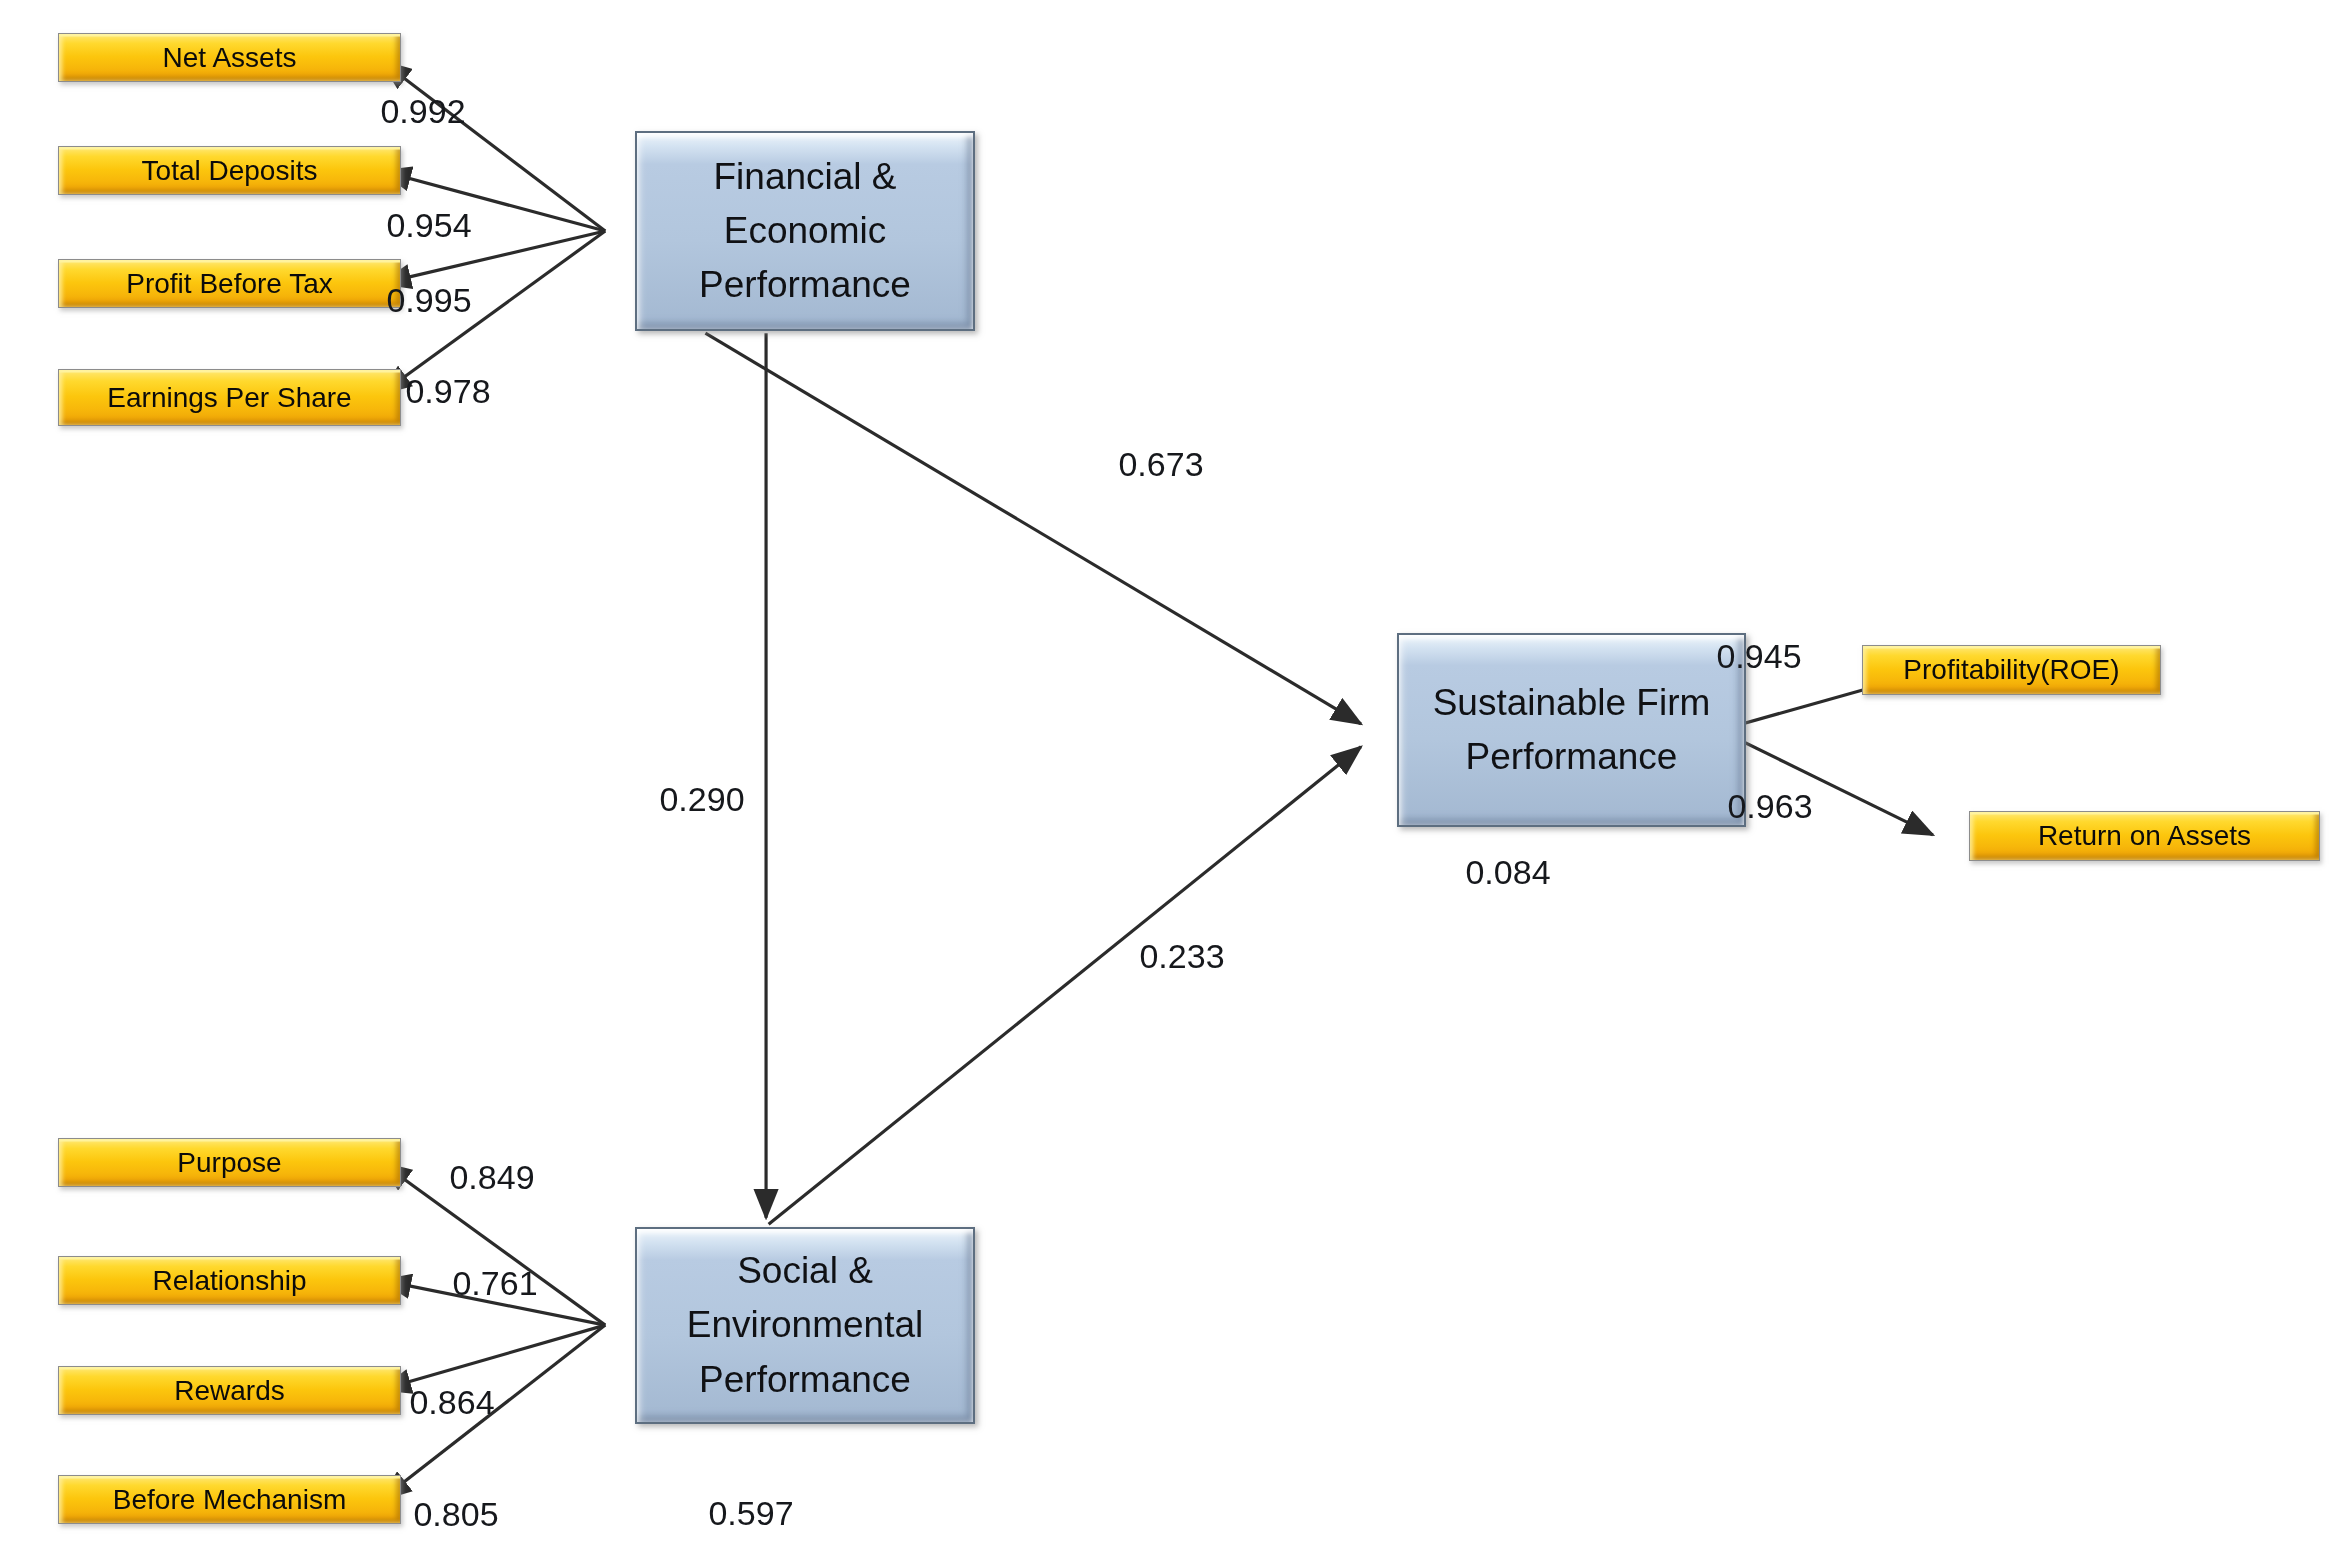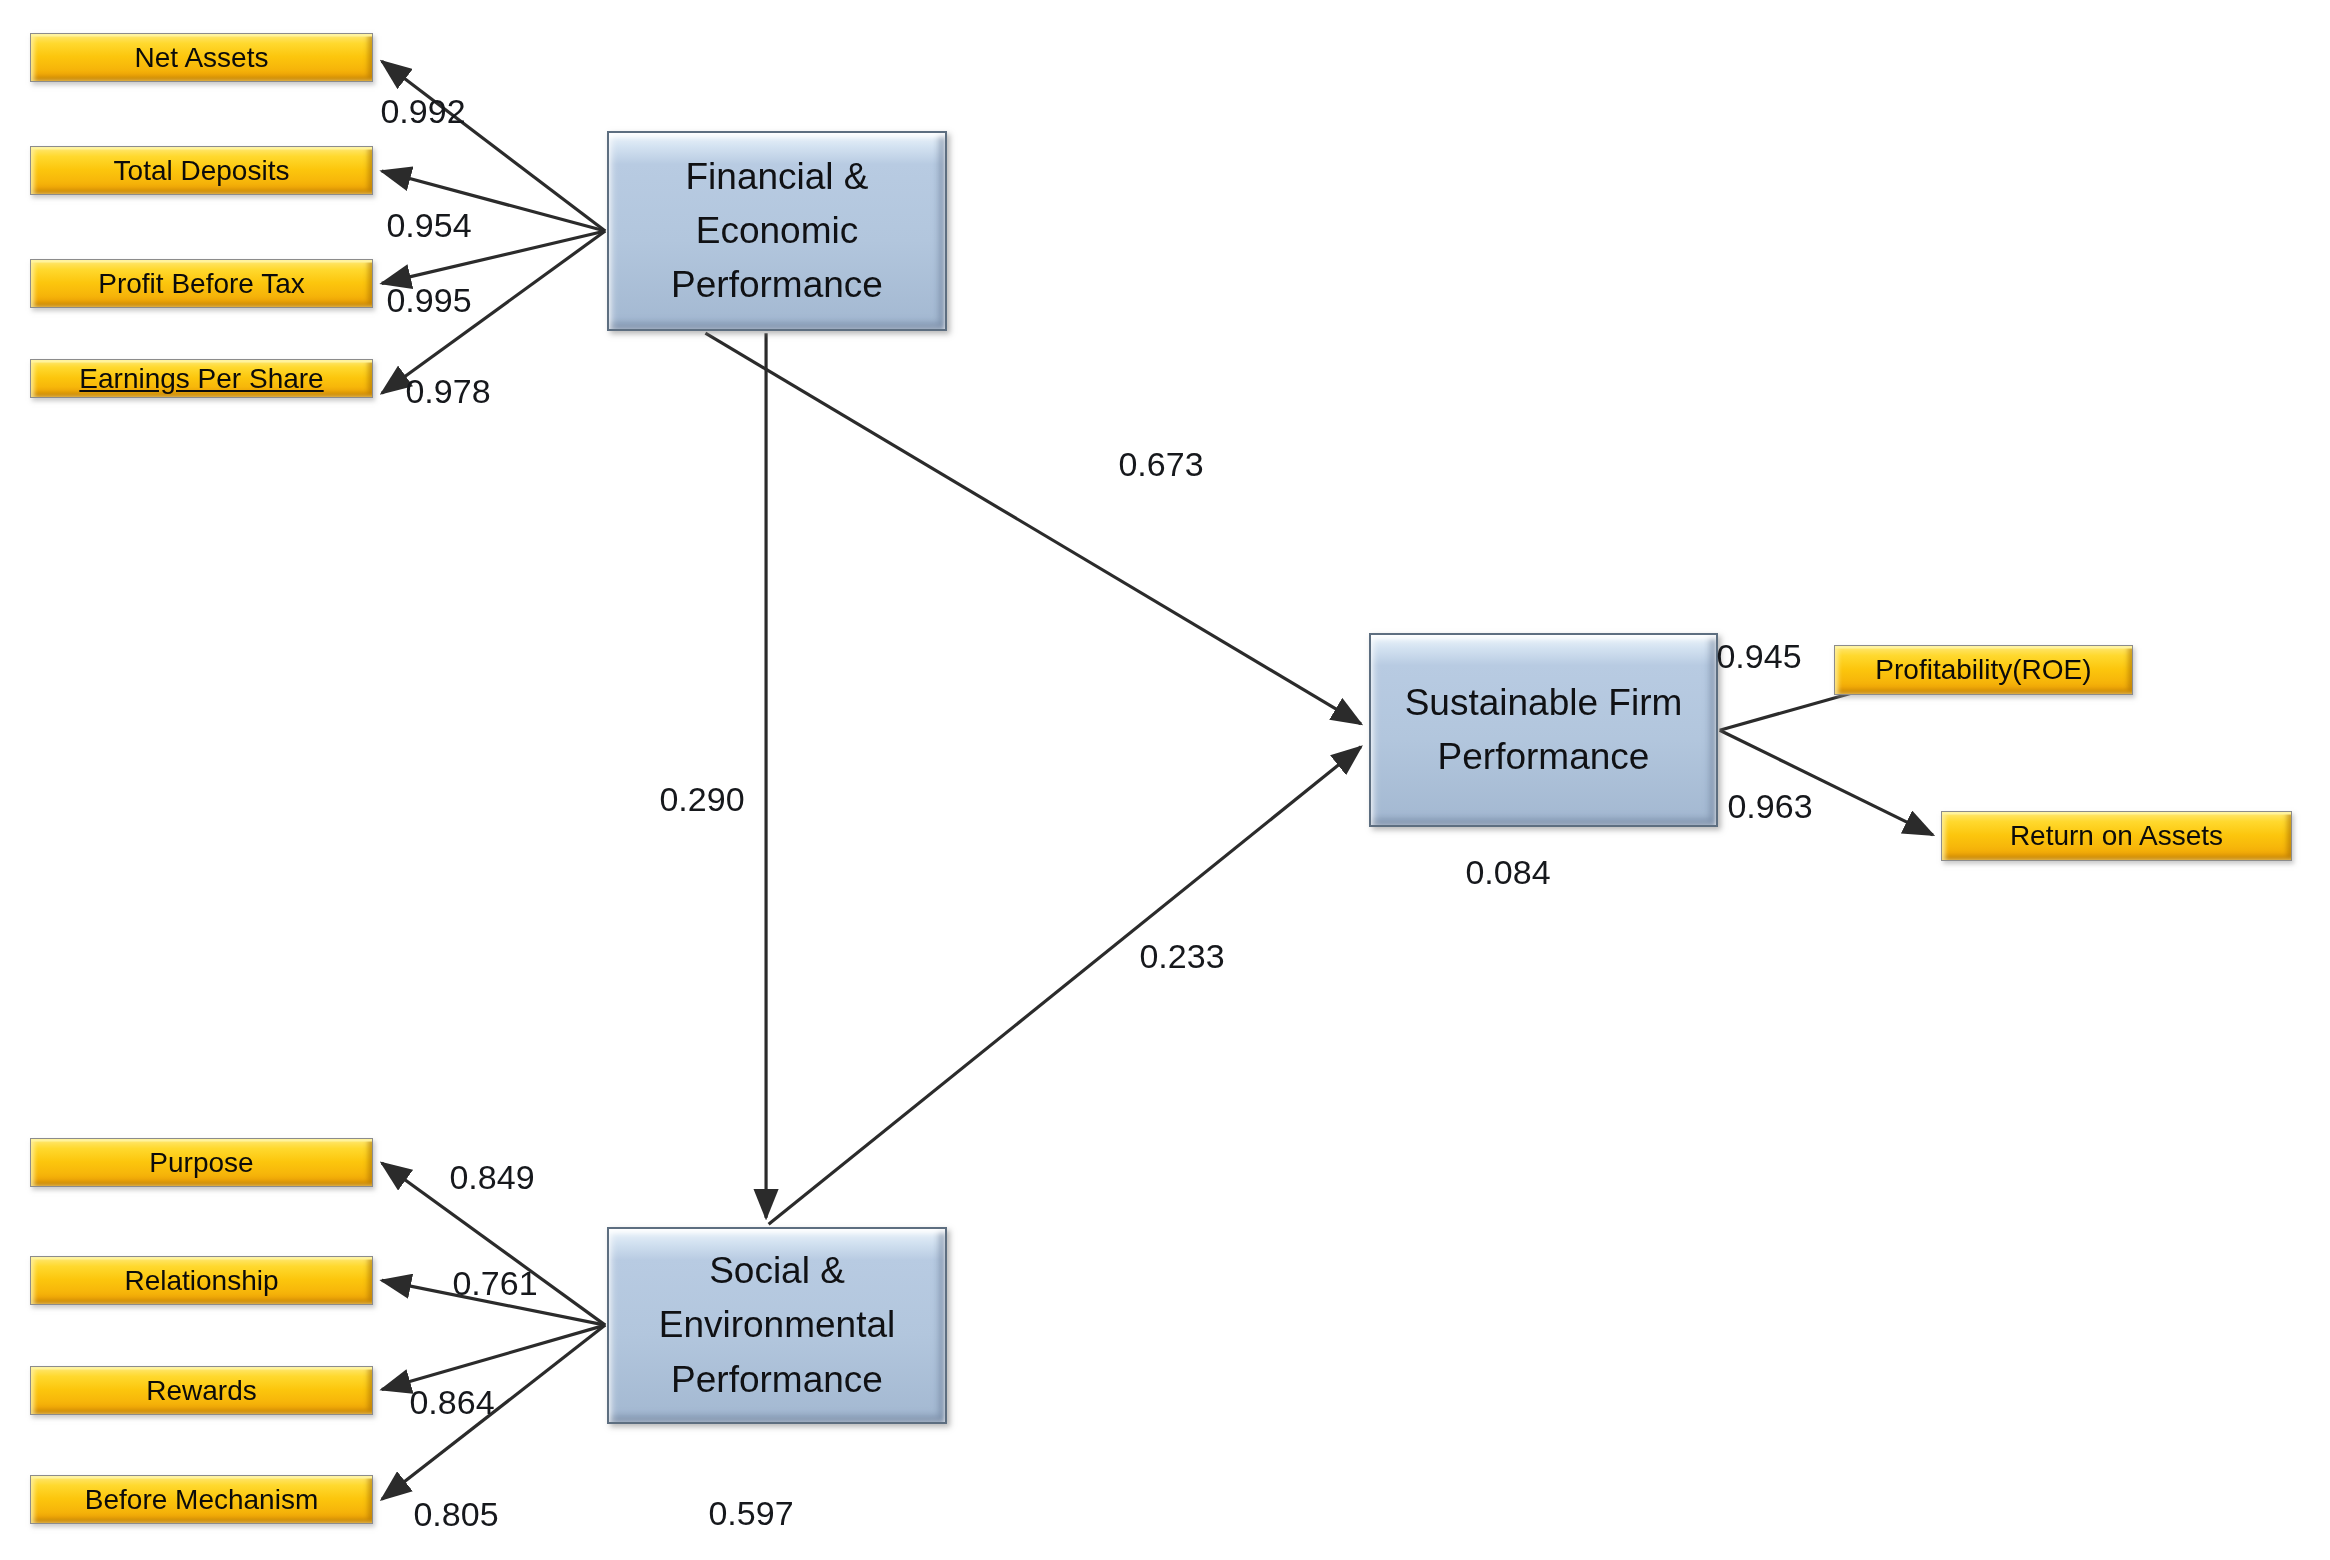--- a/index.html
+++ b/index.html
@@ -18,20 +18,21 @@
     z-index: 1;
   }
   .node {
     position: absolute;
     display: flex;
     align-items: center;
     justify-content: center;
     text-align: center;
     box-sizing: border-box;
     z-index: 2;
+    margin-left: 28px;
   }
   .construct {
     background: linear-gradient(180deg, #eef5fb 0%, #d3e2f1 7%, #b8cbe2 16%, #b2c6dd 55%, #a3b8d1 100%);
     border: 2.6px solid #5d6e80;
     box-shadow:
       inset 0 3.8px 5.1px rgba(255,255,255,0.9),
       inset 3.8px 0 6.4px rgba(255,255,255,0.45),
       inset -5.7px -5.7px 7.7px rgba(92,112,138,0.55),
       2.6px 3.2px 5.7px rgba(125,125,125,0.55);
     font-size: 37px;
@@ -108,21 +109,21 @@
 
   <div class="node indicator" style="left:30px; top:33px; width:343px; height:49px;">
     <span>Net Assets</span>
   </div>
   <div class="node indicator" style="left:30px; top:146px; width:343px; height:49px;">
     <span>Total Deposits</span>
   </div>
   <div class="node indicator" style="left:30px; top:259px; width:343px; height:49px;">
     <span>Profit Before Tax</span>
   </div>
-  <div class="node indicator" style="left:30px; top:359px; width:343px; height:39px;text-decoration:underline;">
+  <div class="node indicator" style="left:30px; top:369px; width:343px; height:57px;">
     <span>Earnings Per Share</span>
   </div>
 
   <div class="node indicator" style="left:30px; top:1138px; width:343px; height:49px;">
     <span>Purpose</span>
   </div>
   <div class="node indicator" style="left:30px; top:1256px; width:343px; height:49px;">
     <span>Relationship</span>
   </div>
   <div class="node indicator" style="left:30px; top:1366px; width:343px; height:49px;">

